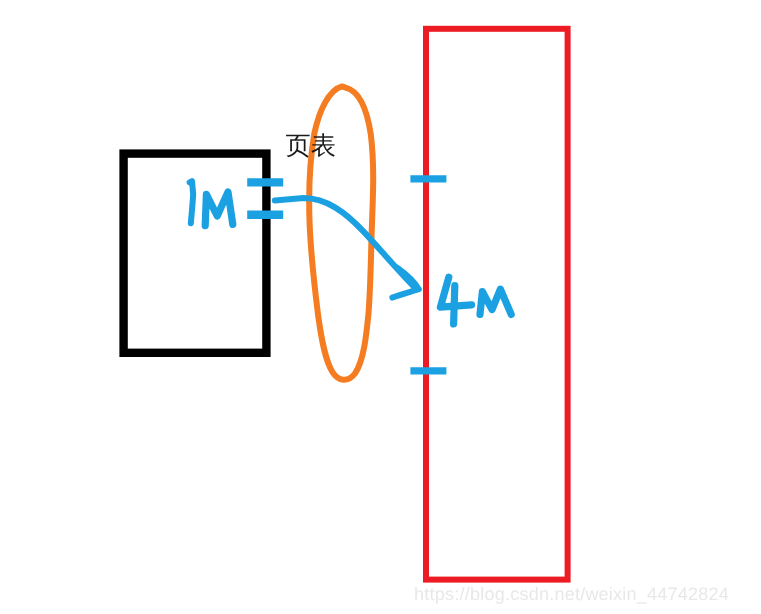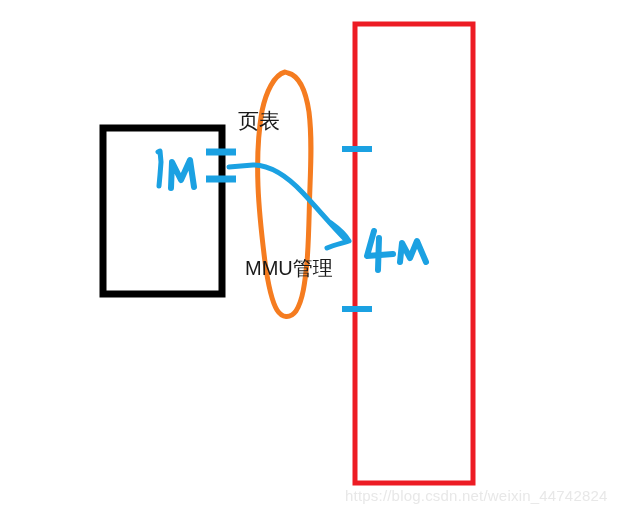--- a/index.html
+++ b/index.html
@@ -100,17 +100,16 @@
 
     <g>
       <path d="M 374 231 L 367 256 L 393 254" fill="none" stroke="#1BA1E2" stroke-width="6" stroke-linecap="round" stroke-linejoin="round"></path>
       <path d="M 379 238 L 378 270" fill="none" stroke="#1BA1E2" stroke-width="6" stroke-linecap="round" stroke-linejoin="round"></path>
       <path d="M 400 262 L 402 243 L 410 258 L 417 241 L 426 262" fill="none" stroke="#1BA1E2" stroke-width="6" stroke-linecap="round" stroke-linejoin="round"></path>
     </g>
   </svg>
 
   <div class="txt" id="label-page-table">页表</div>
 
-  <div class="txt" id="label-mmu">MMU管理</div>
 
   <div id="watermark">https://blog.csdn.net/weixin_44742824</div>
 
 </div>
 
 </body></html>

